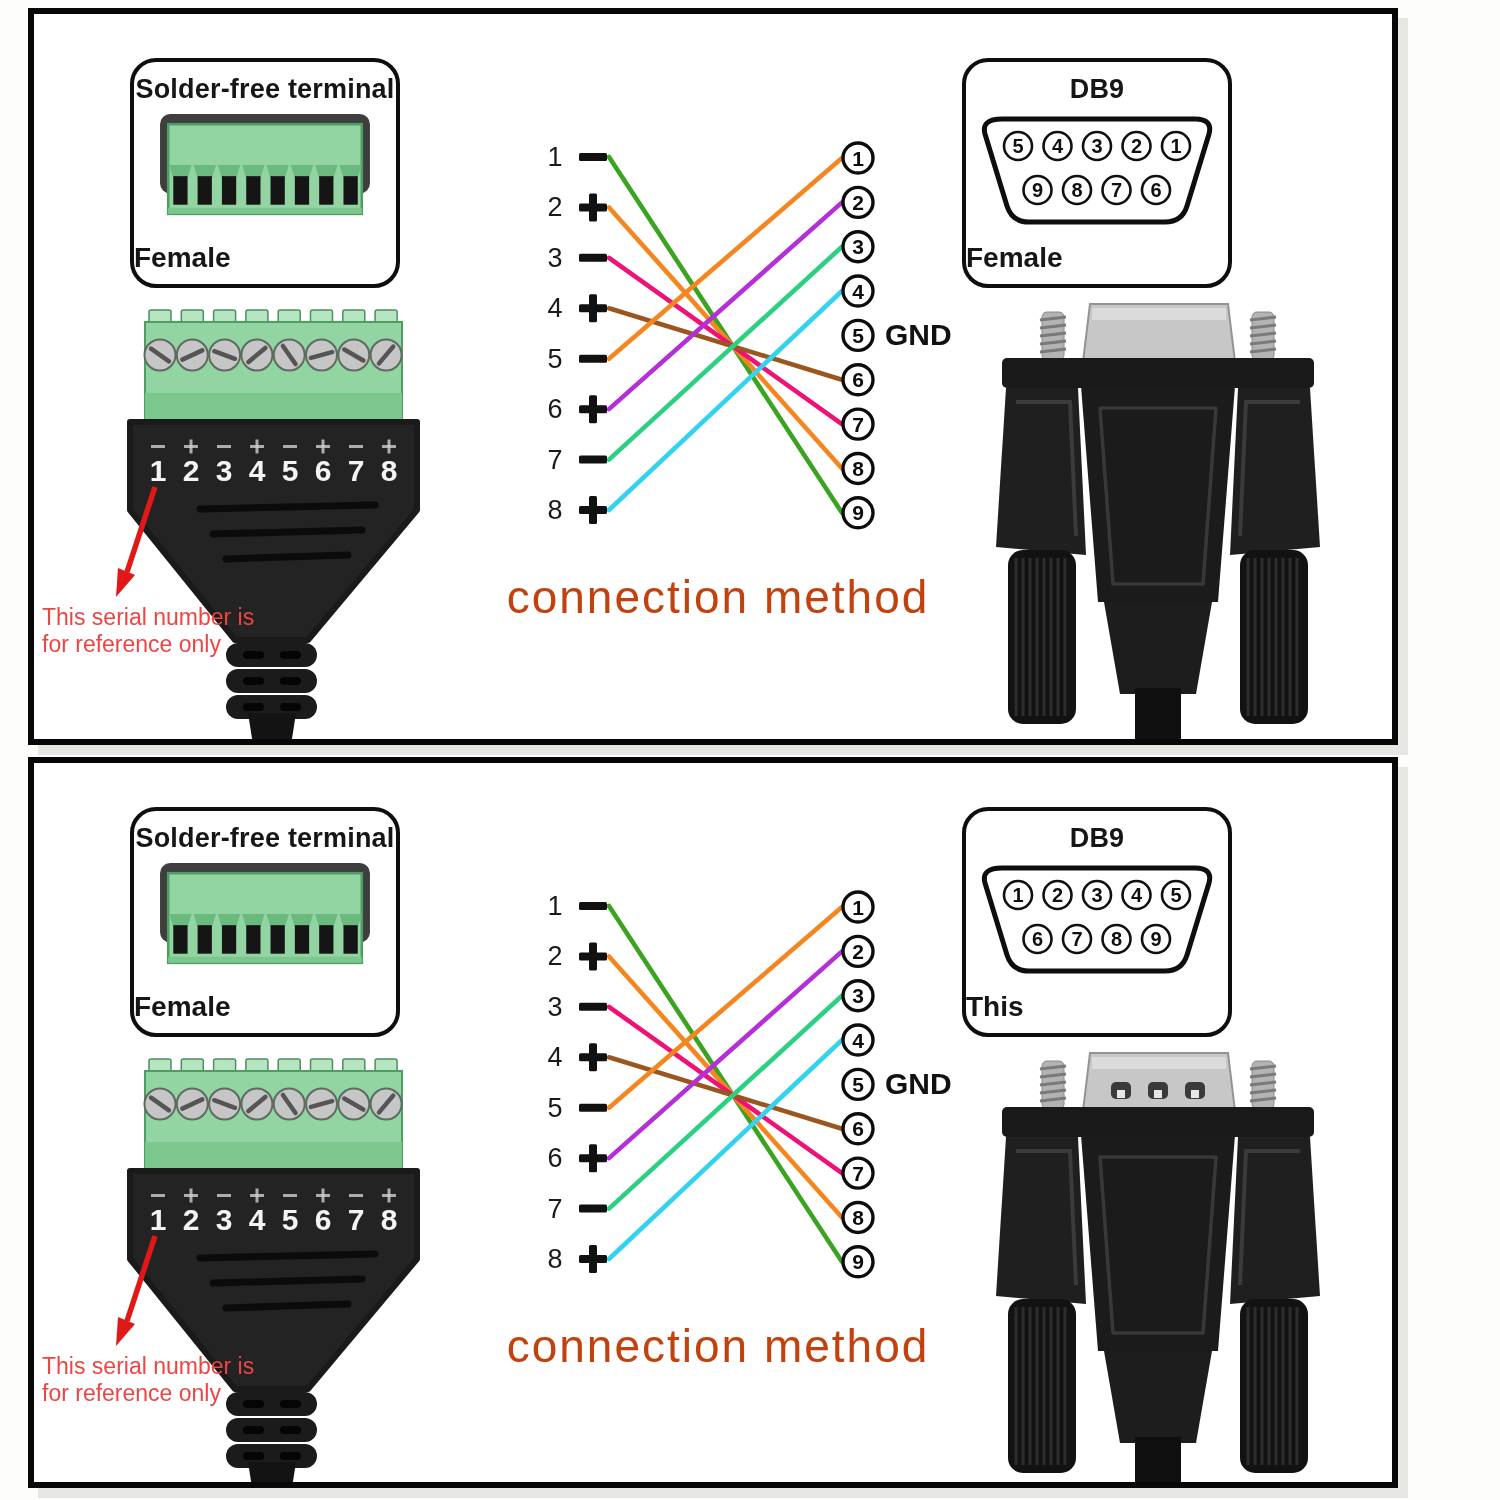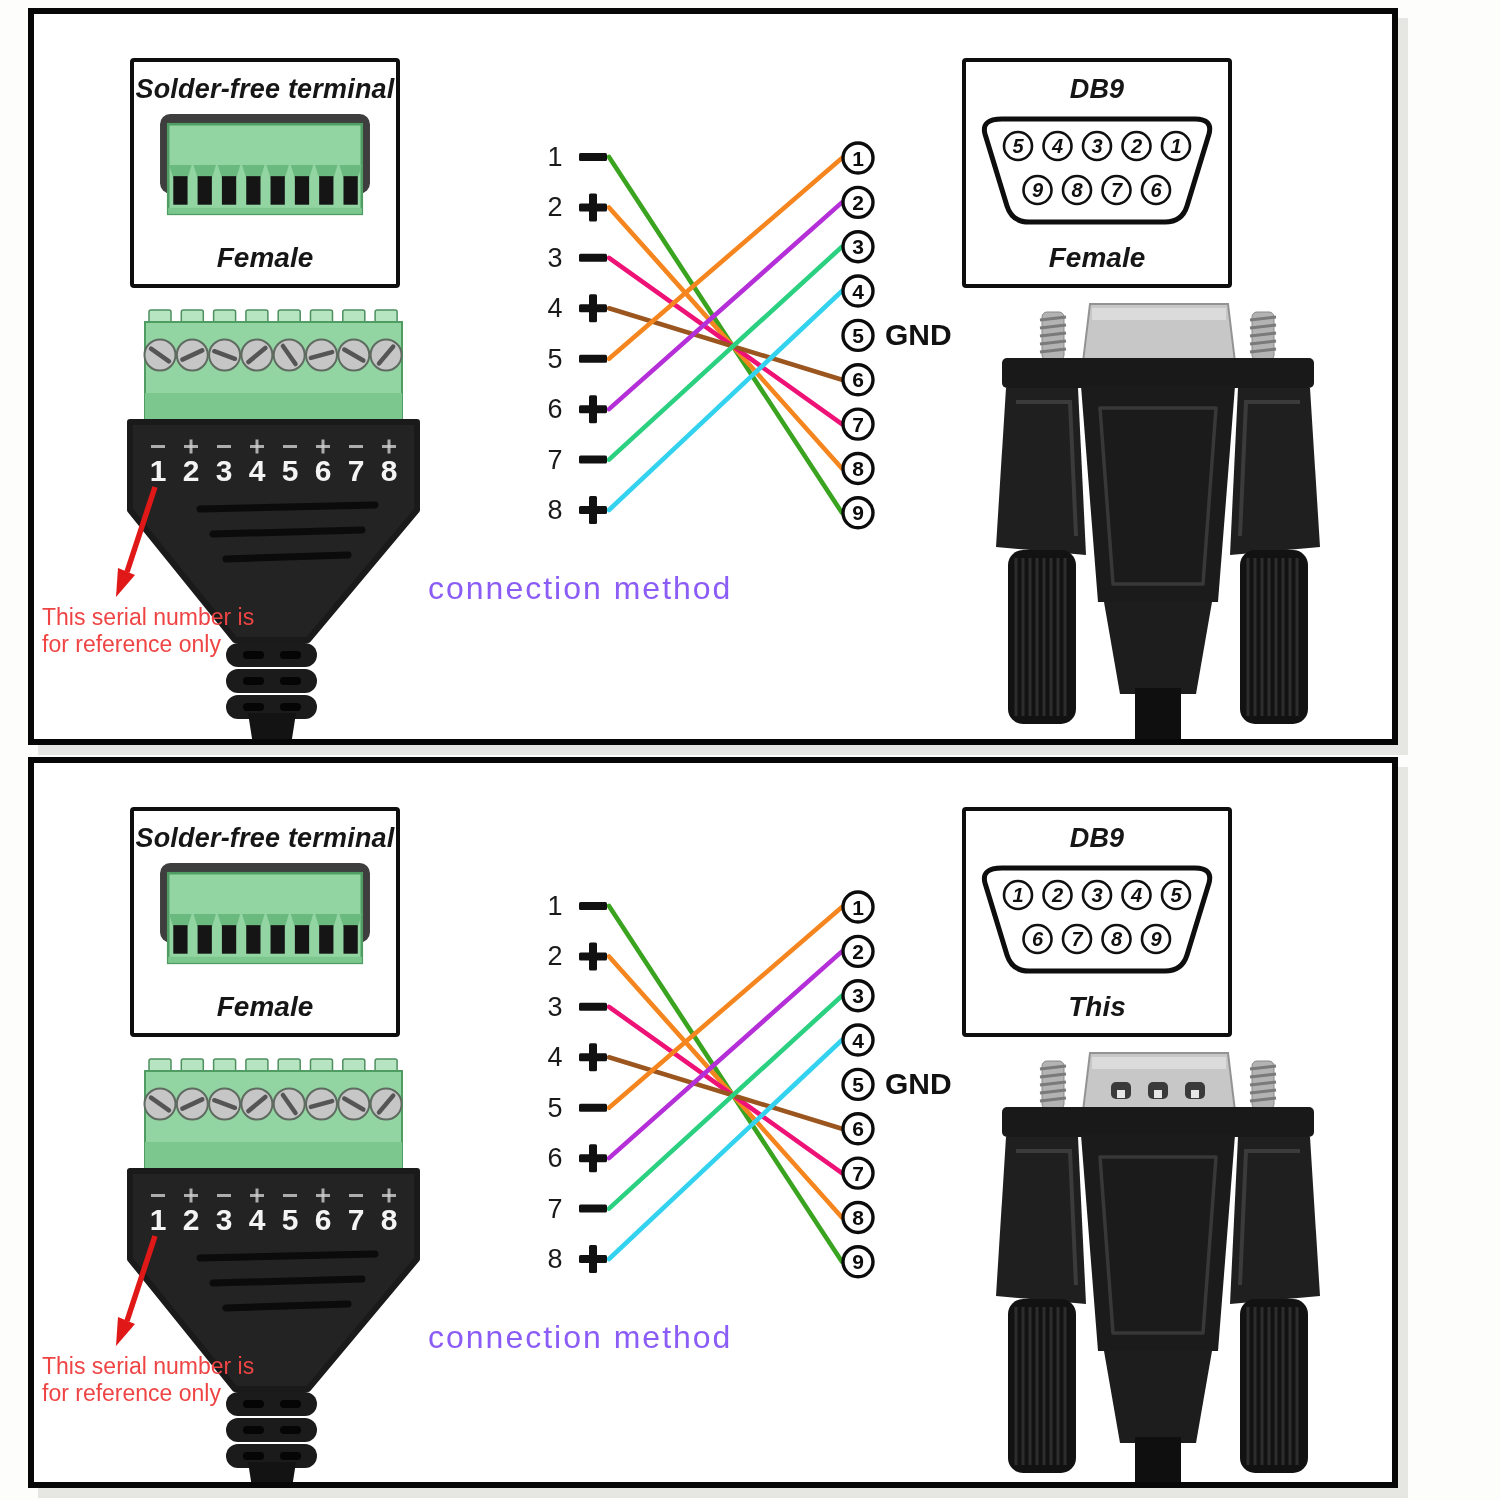--- a/index.html
+++ b/index.html
@@ -9,39 +9,39 @@
   }
   .page{position:relative;width:1500px;height:1500px;overflow:hidden;background:#fdfdfb;}
   .panel{
     position:absolute;left:28px;width:1370px;background:#ffffff;
     border:6px solid #070707;box-sizing:border-box;overflow:hidden;
     box-shadow:10px 10px 0 #e6e6e2;
   }
   .panel-1{top:8px;height:737px;}
   .panel-2{top:757px;height:731px;}
   .info-box{
-    position:absolute;border:4px solid #0e0e0e;border-radius:4px;background:#fff;font-style:italic;
+    position:absolute;border:4px solid #0e0e0e;border-radius:26px;background:#fff;
   }
   .terminal-box{left:96px;top:44px;width:262px;height:222px;}
   .db9-box{left:928px;top:44px;width:262px;height:222px;}
   .box-title{
     position:absolute;top:12px;left:0;width:100%;text-align:center;
     font-size:27px;font-weight:bold;color:#161616;letter-spacing:.2px;
   }
   .box-gender{
-    position:absolute;bottom:10px;left:0;width:100%;text-align:center;
+    position:absolute;bottom:10px;left:0;width:100%;text-align:left;
     font-size:28px;font-weight:bold;color:#161616;
   }
   .terminal-mini{position:absolute;left:24px;top:52px;width:214px;height:106px;}
   .db9-pins{position:absolute;left:0px;top:44px;width:262px;height:130px;}
   .adapter{position:absolute;left:-4px;top:281px;width:430px;height:450px;}
   .wiring{position:absolute;left:471px;top:116px;width:460px;height:400px;}
   .caption{
-    position:absolute;left:394px;top:556px;width:580px;
-    font-size:32px;font-weight:400;letter-spacing:2px;color:#8b5cf6;
+    position:absolute;left:394px;top:556px;width:580px;text-align:center;
+    font-size:46px;font-weight:400;letter-spacing:2px;color:#c2410c;
   }
   .adapter-note{
     position:absolute;left:8px;top:590px;width:300px;
     font-size:23px;line-height:27px;color:#ef4444;
   }
   .db9-photo{position:absolute;left:944px;top:286px;width:360px;height:444px;}
   svg{display:block;}
 </style>
 </head>
 <body>

